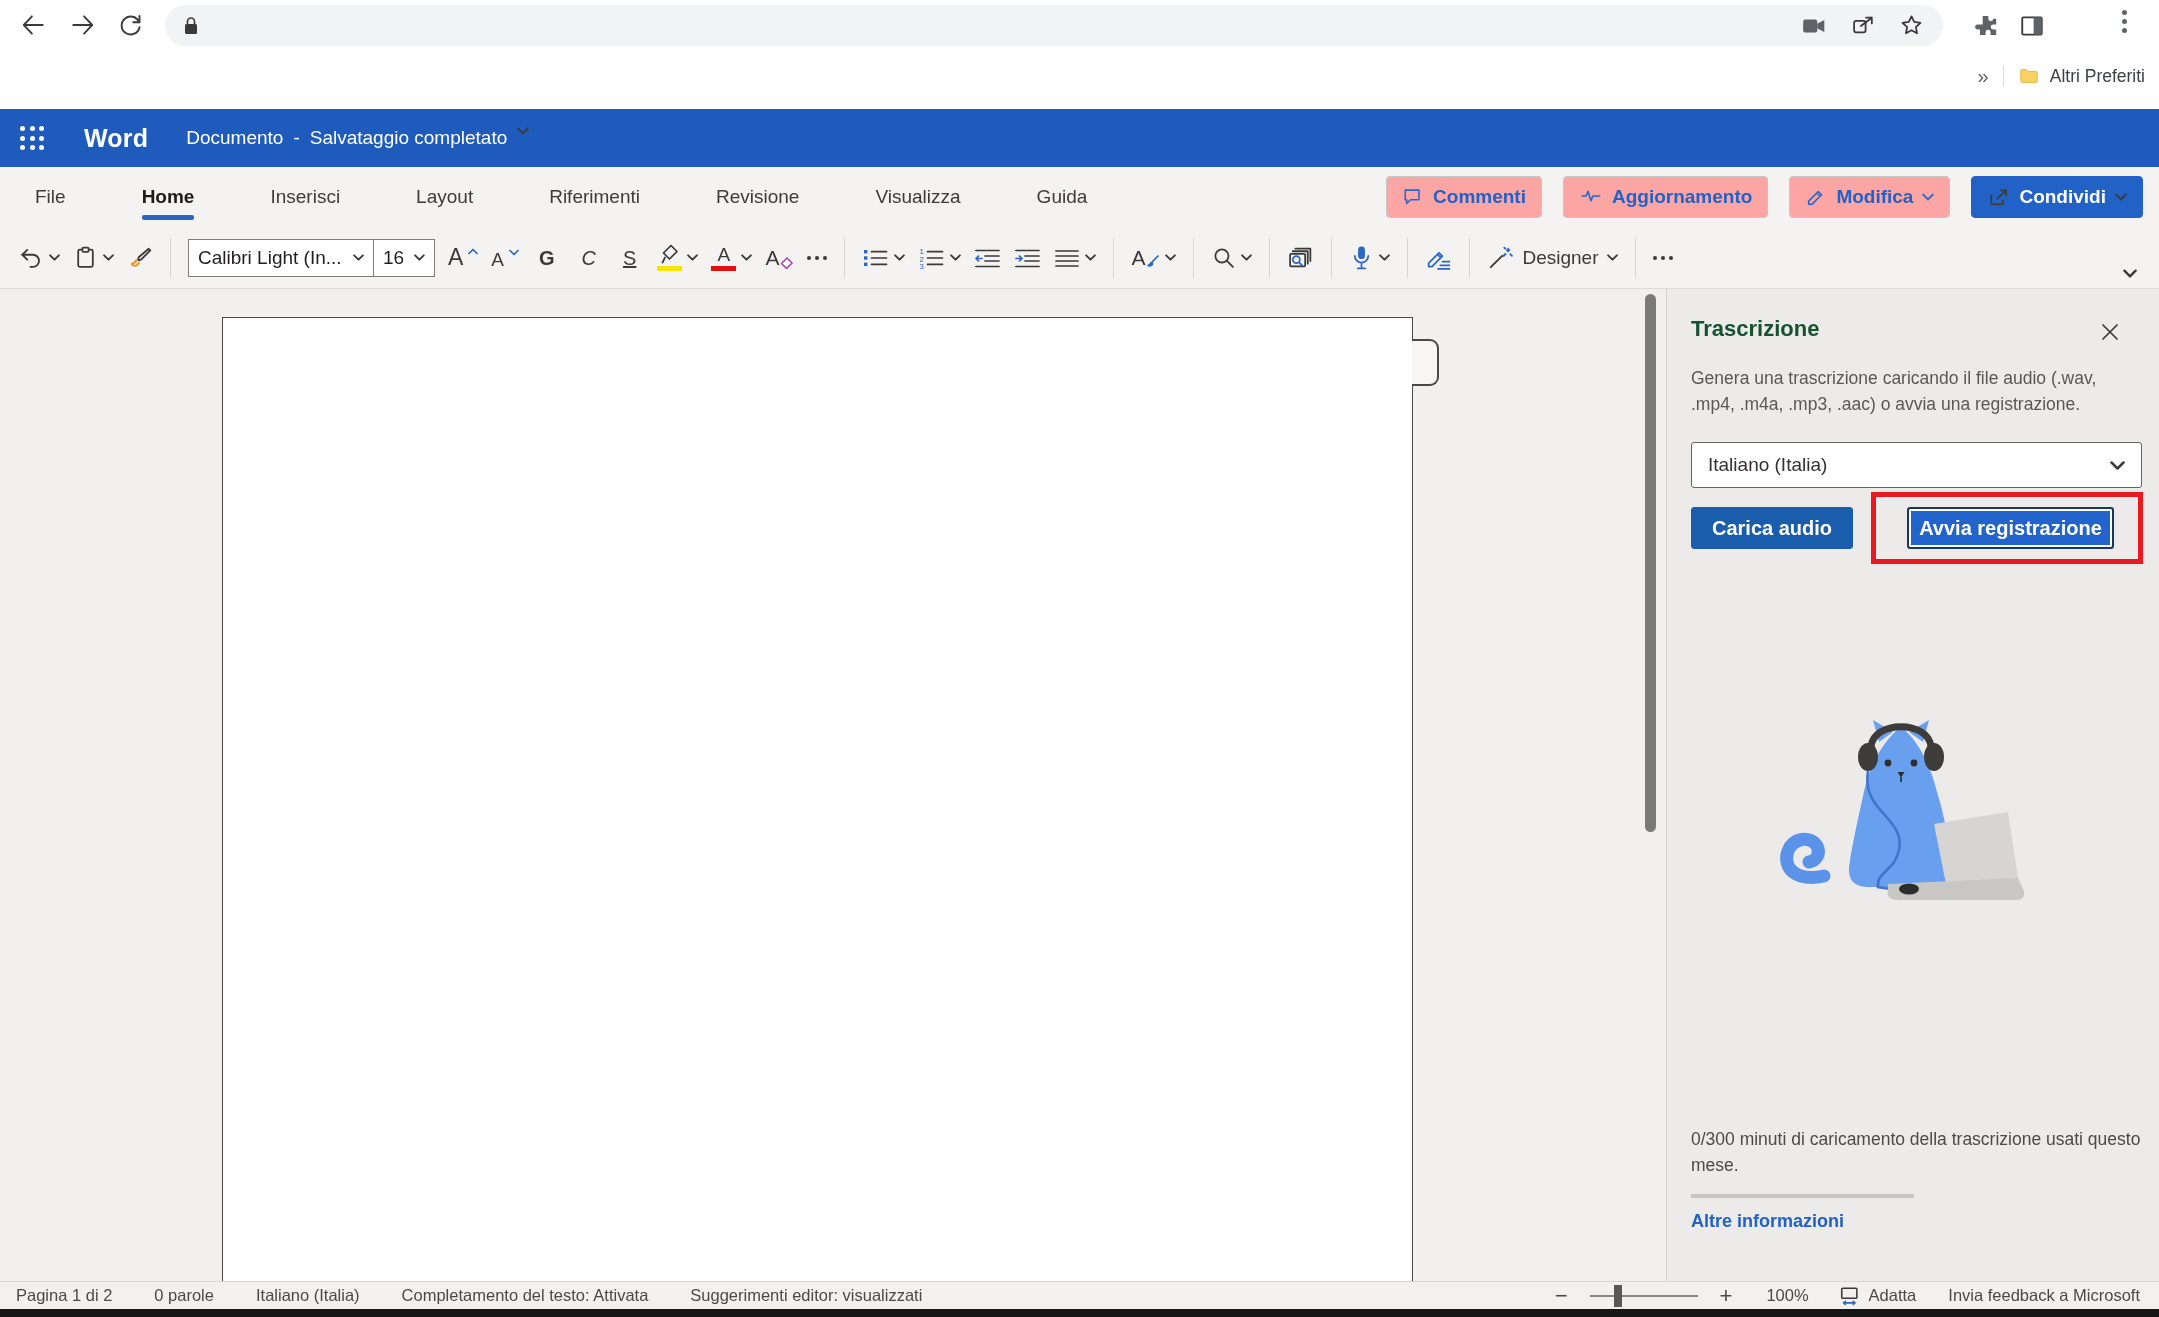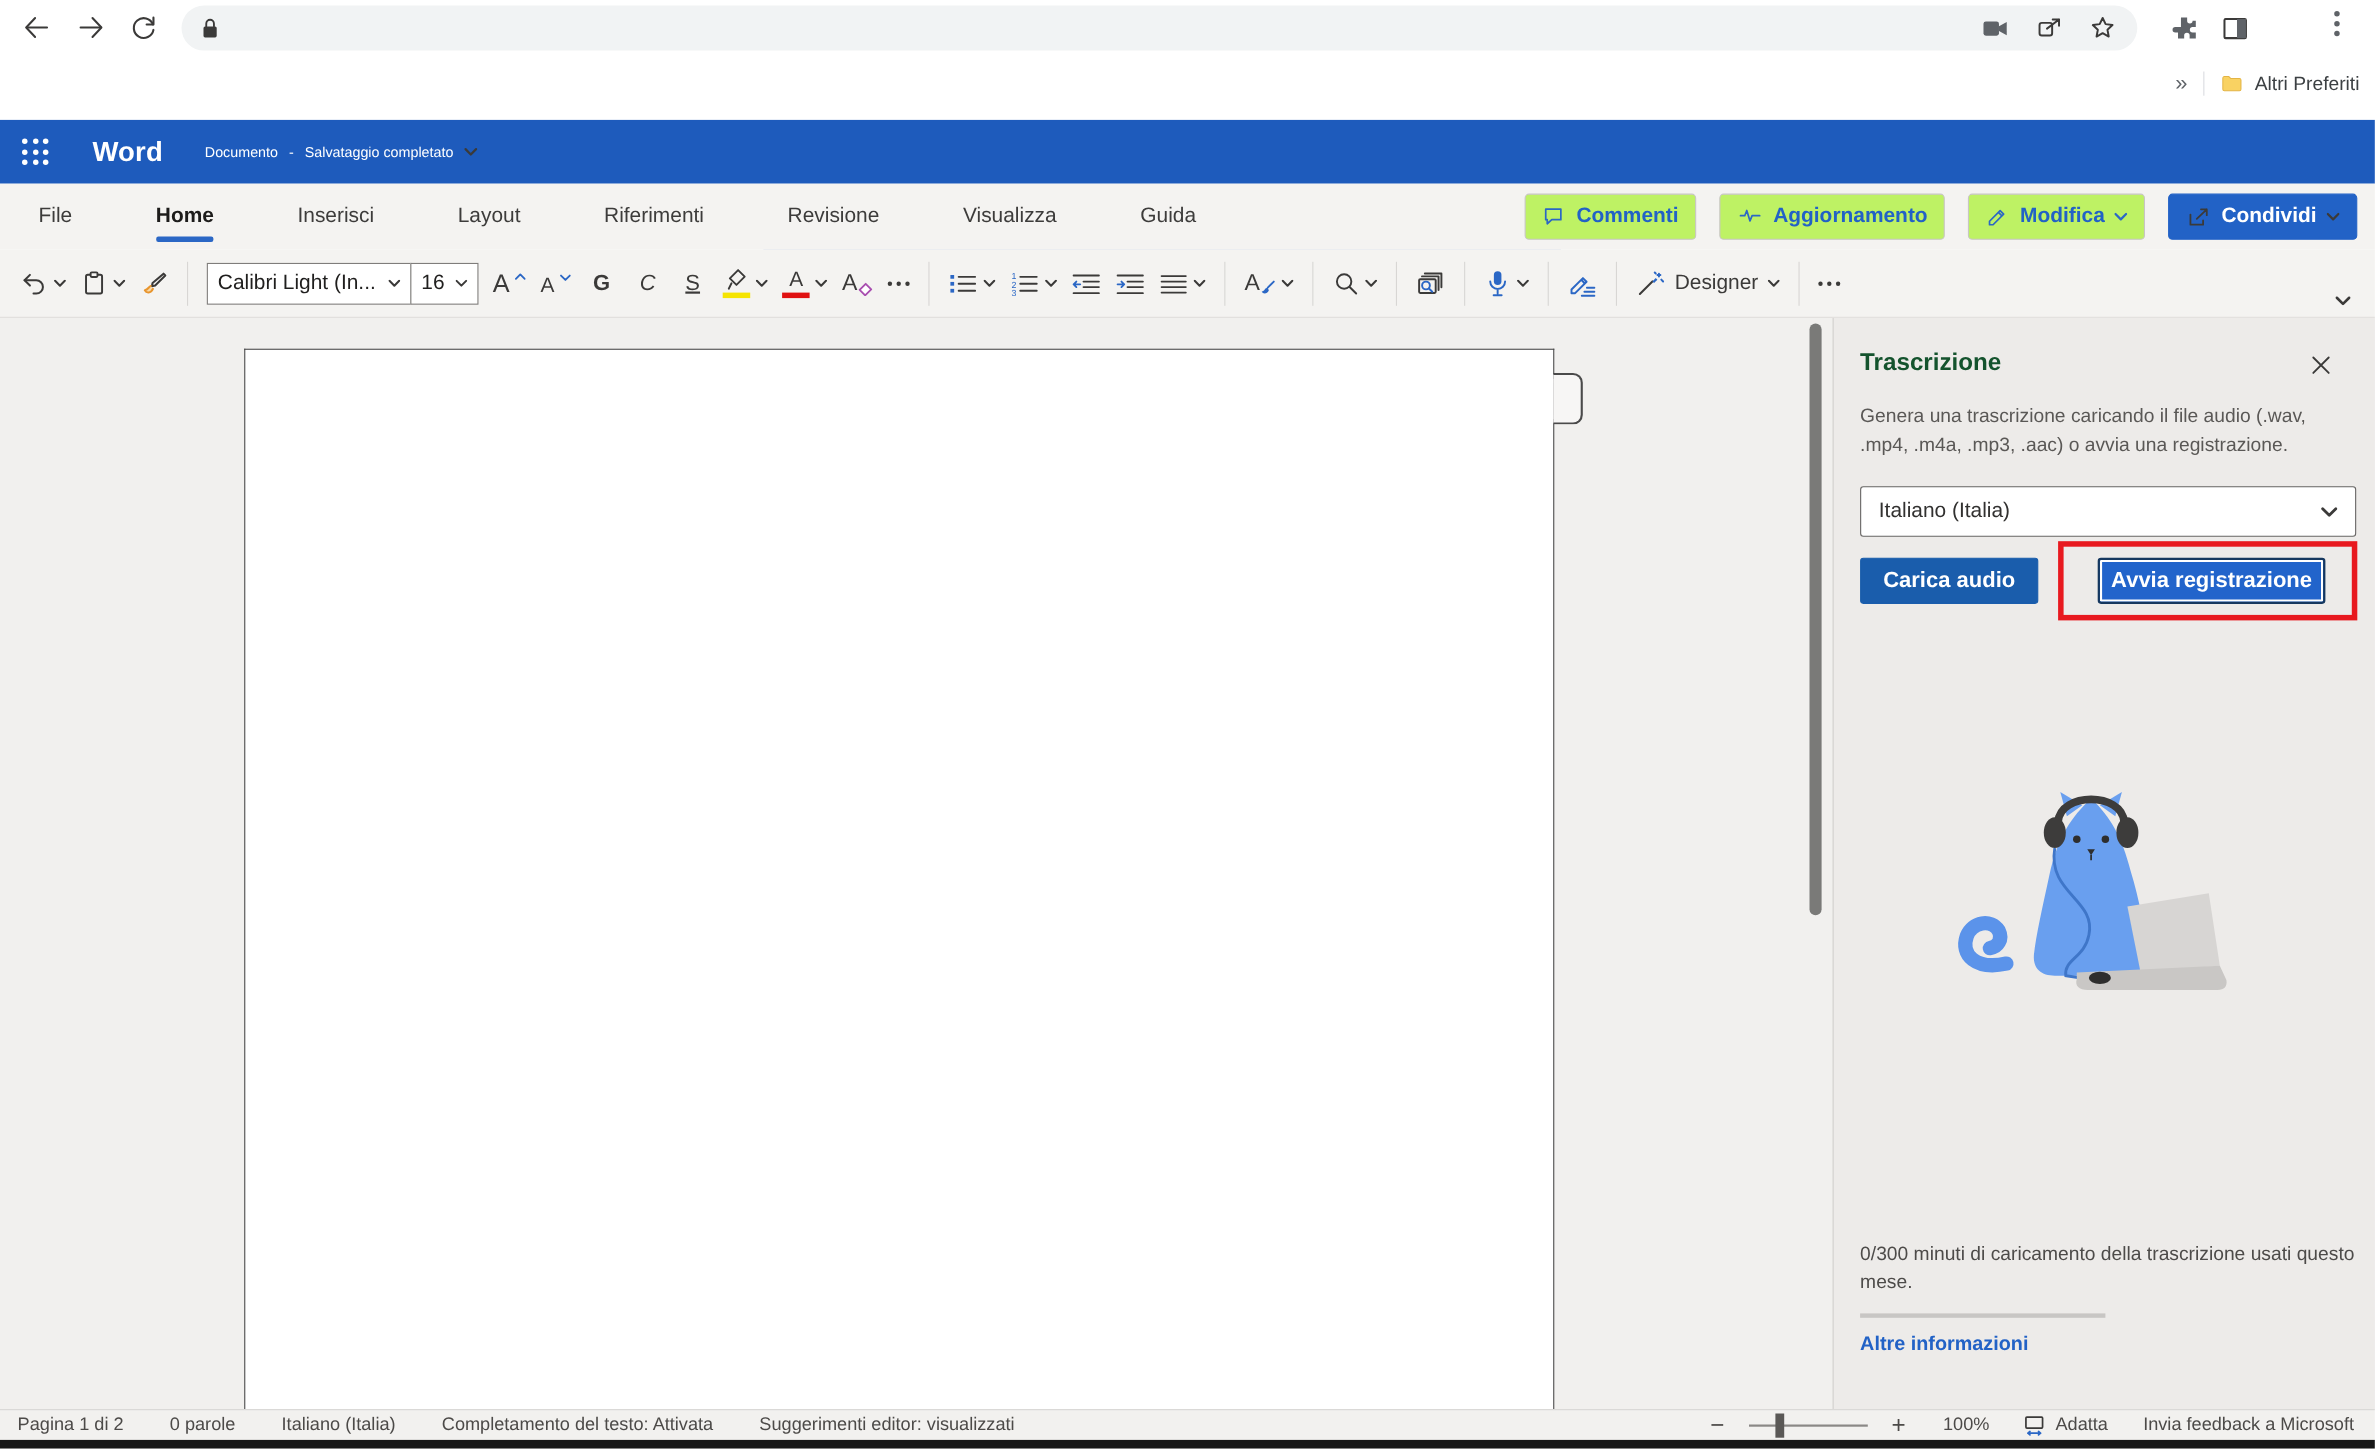--- a/index.html
+++ b/index.html
@@ -19,35 +19,35 @@
   #bookmarks{left:0;top:51px;width:2159px;height:58px;background:#fff}
   #bm-right{position:absolute;right:14px;top:8px;height:34px;display:flex;align-items:center;gap:14px;
             color:#3c4043;font-size:17.5px}
   .bm-divider{width:1px;height:22px;background:#dadce0}
 
   
   #appbar{left:0;top:109px;width:2159px;height:58px;background:#1e5bbc;color:#fff}
   #waffle{display:grid;grid-template-columns:repeat(3,5px);grid-gap:4.5px;margin-left:20px}
   #waffle i{width:5px;height:5px;border-radius:50%;background:#fff}
   #app-name{font-size:25px;font-weight:bold;margin-left:40px;letter-spacing:.2px}
-  #doc-title-wrap{margin-left:38px;font-size:13px;display:flex;align-items:center;gap:10px}
+  #doc-title-wrap{margin-left:38px;font-size:19px;display:flex;align-items:flex-start;gap:10px}
   #searchbox{left:693px;top:115px;width:727px;height:46px;background:#c9d6ee;border-radius:6px;
              display:flex;align-items:center;padding:0 16px;box-sizing:border-box;gap:12px}
   #searchbox input{flex:1;background:transparent;border:none;outline:none;font-size:19px;color:#274f9b;
                    font-family:"Liberation Sans",sans-serif}
   #searchbox input::placeholder{color:#2a56a5;opacity:1}
 
   
   #tabsrow{left:0;top:167px;width:2159px;height:60px;background:#f4f3f1;display:flex;align-items:center}
   .tab{font-size:19px;color:#3d3c3b;padding:0 2px;height:100%;display:flex;align-items:center;position:relative}
   .tab.active{font-weight:bold;color:#1d1c1b}
   .tab.active::after{content:"";position:absolute;left:50%;transform:translateX(-50%);bottom:7px;width:52px;height:5px;
                      background:#2b67c5;border-radius:2px}
   #tab-actions{margin-left:auto;display:flex;align-items:center;gap:21px;padding-right:16px}
-  .act-btn{height:40px;border:1px solid #c8c6c4;border-radius:4px;background:#bef264;color:#2262c6;
+  .act-btn{height:40px;border:1px solid #c8c6c4;border-radius:4px;background:#fca5a5;color:#2262c6;
            font-size:19px;font-weight:600;display:flex;align-items:center;gap:9px;padding:0 15px}
   .act-btn.primary{background:#2262c6;border-color:#2262c6;color:#fff}
 
   
   #toolbar{left:0;top:227px;width:2159px;height:62px;background:#f4f3f1;border-bottom:1px solid #dedcda;
            display:flex;align-items:center;padding:0 18px;box-sizing:border-box;gap:13px}
   .tb{display:flex;align-items:center;gap:5px}
   .sep{width:1px;height:40px;background:#d8d6d4;margin:0 4px;flex:none}
   .combo{display:flex;align-items:center;height:38px;background:#fff;border:1px solid #7f7d7b;
          padding:0 9px;box-sizing:border-box;gap:10px;font-size:19px;color:#201f1e}

